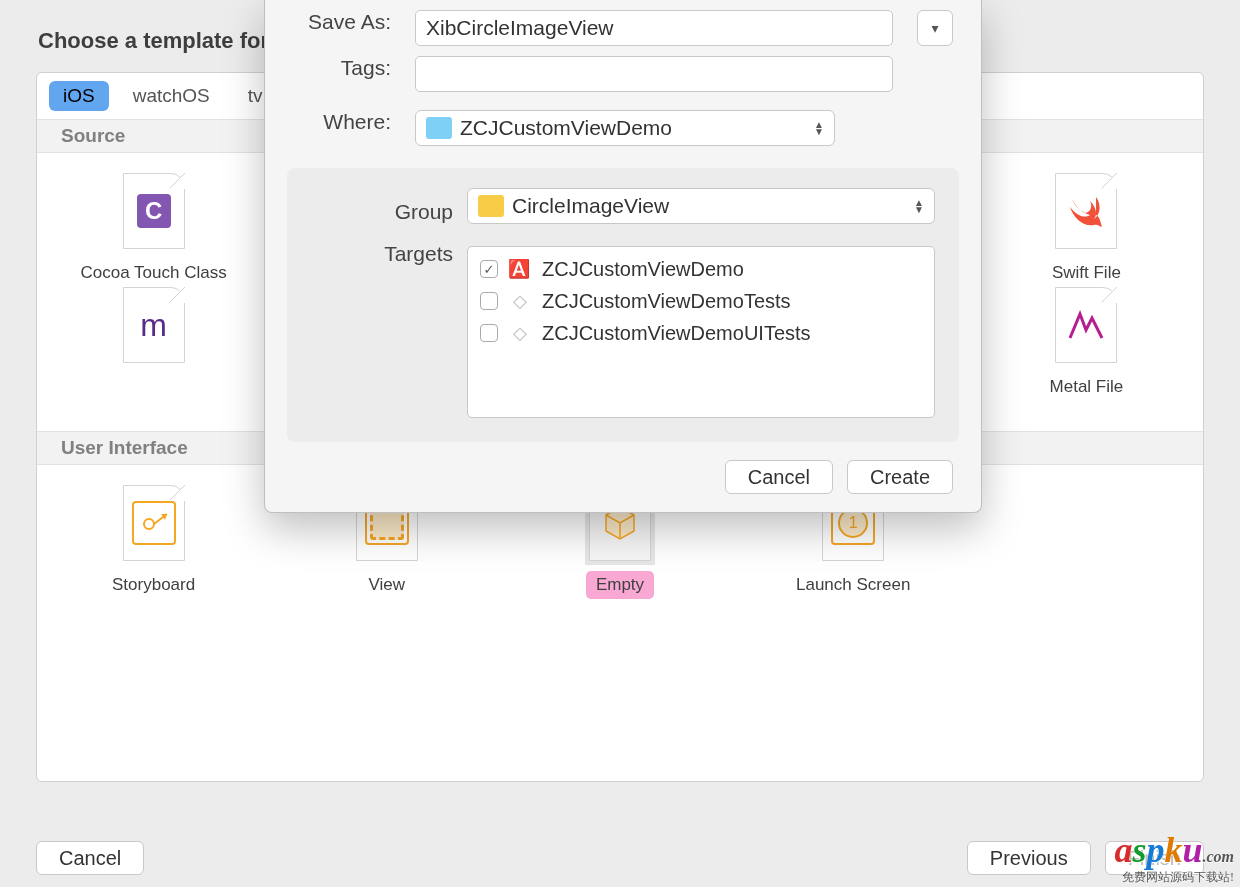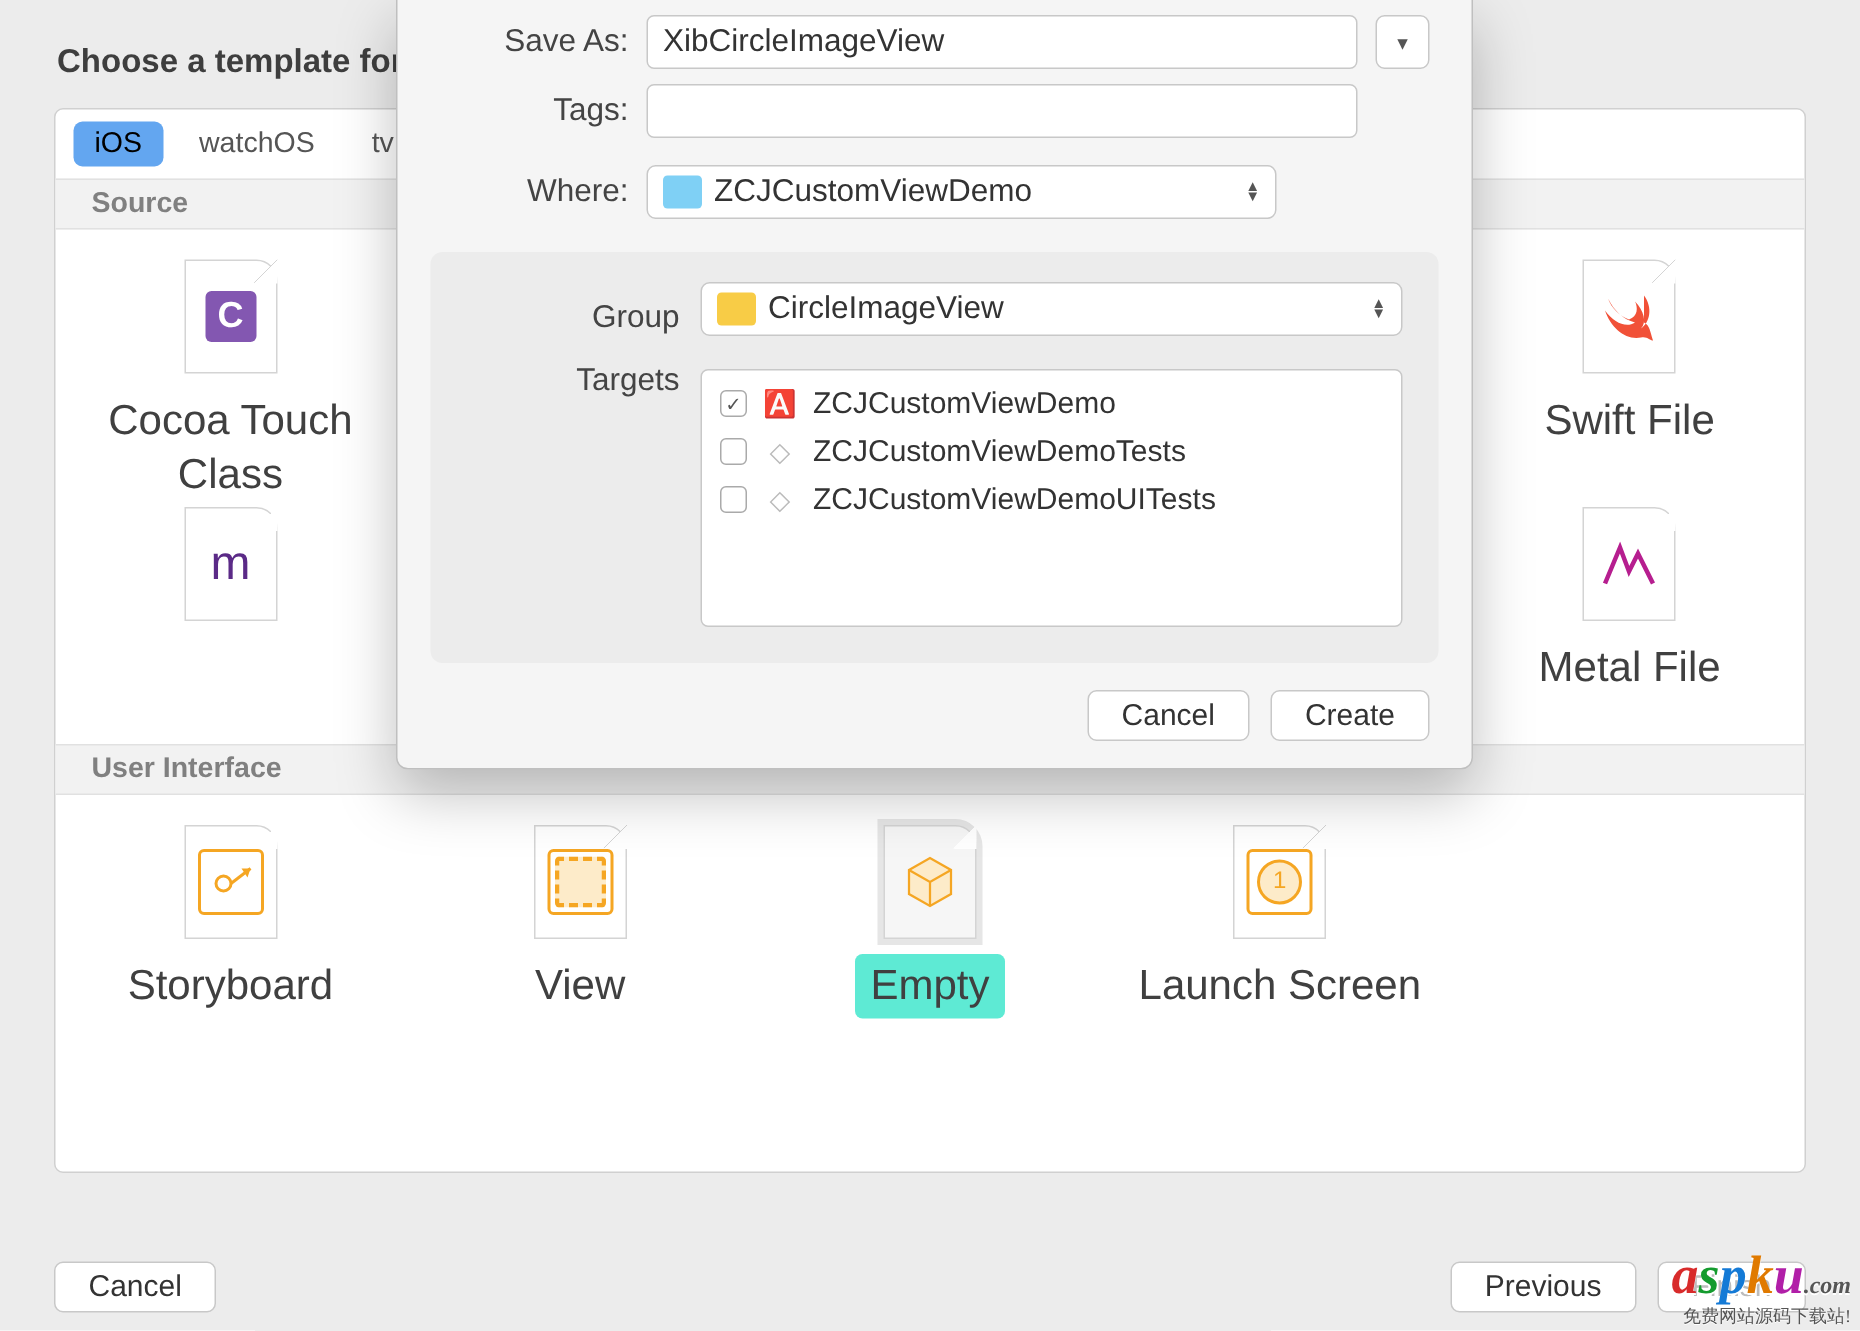--- a/index.html
+++ b/index.html
@@ -101,29 +101,28 @@
 .purple-c { background:#8357b1;color:#fff;width:34px;height:34px;border-radius:4px;display:flex;align-items:center;justify-content:center;font-size:24px;font-weight:bold;}
 .ui-icon-inner {
   width: 44px; height: 44px;
   border: 2px solid #f5a623;
   border-radius: 4px;
   display:flex;align-items:center;justify-content:center;
 }
 .ui-circle { width:30px;height:30px;border:2px solid #f5a623;border-radius:50%;background:#fdebc9;display:flex;align-items:center;justify-content:center;font-size:16px;color:#f5a623;}
 .ui-dashed { width:34px;height:34px;border:3px dashed #f5a623;border-radius:3px;background:#fdebc9;}
 .cell-label {
-  font-size: 28px;
+  font-size: 17px;
   color: #404040;
-  text-align: center;
   line-height: 1.3;
   padding: 3px 10px;
   border-radius: 5px;
 }
 .cell.selected .icon-file { box-shadow: 0 0 0 4px #e6e6e6; background:#f6f6f6;}
-.cell.selected .cell-label { background:#5eead4; }
+.cell.selected .cell-label { background:#f9a8d4; }
 .footer-bar {
   position: absolute;
   left: 36px; right: 36px; bottom: 12px;
   display: flex;
   gap: 14px;
 }
 .btn {
   background: #fff;
   border: 1px solid #c8c8c8;
   border-radius: 6px;
@@ -144,23 +143,22 @@
   background: #f5f5f5;
   border: 1px solid #bfbfbf;
   border-top: none;
   border-radius: 0 0 8px 8px;
   box-shadow: 0 16px 40px rgba(0,0,0,0.25);
   z-index: 100;
   padding-bottom: 18px;
 }
 .sheet-row {
   display: flex;
-  align-items: center;
-  padding: 10px 28px 0 44px;
-  gap: 12px;
+  padding: 10px 28px 0 16px;
+  gap: 24px;
 }
 .sheet-label {
   width: 110px;
   text-align: right;
   font-size: 21px;
   color: #444;
 }
 .sheet-input {
   flex: 1;
   height: 36px;

